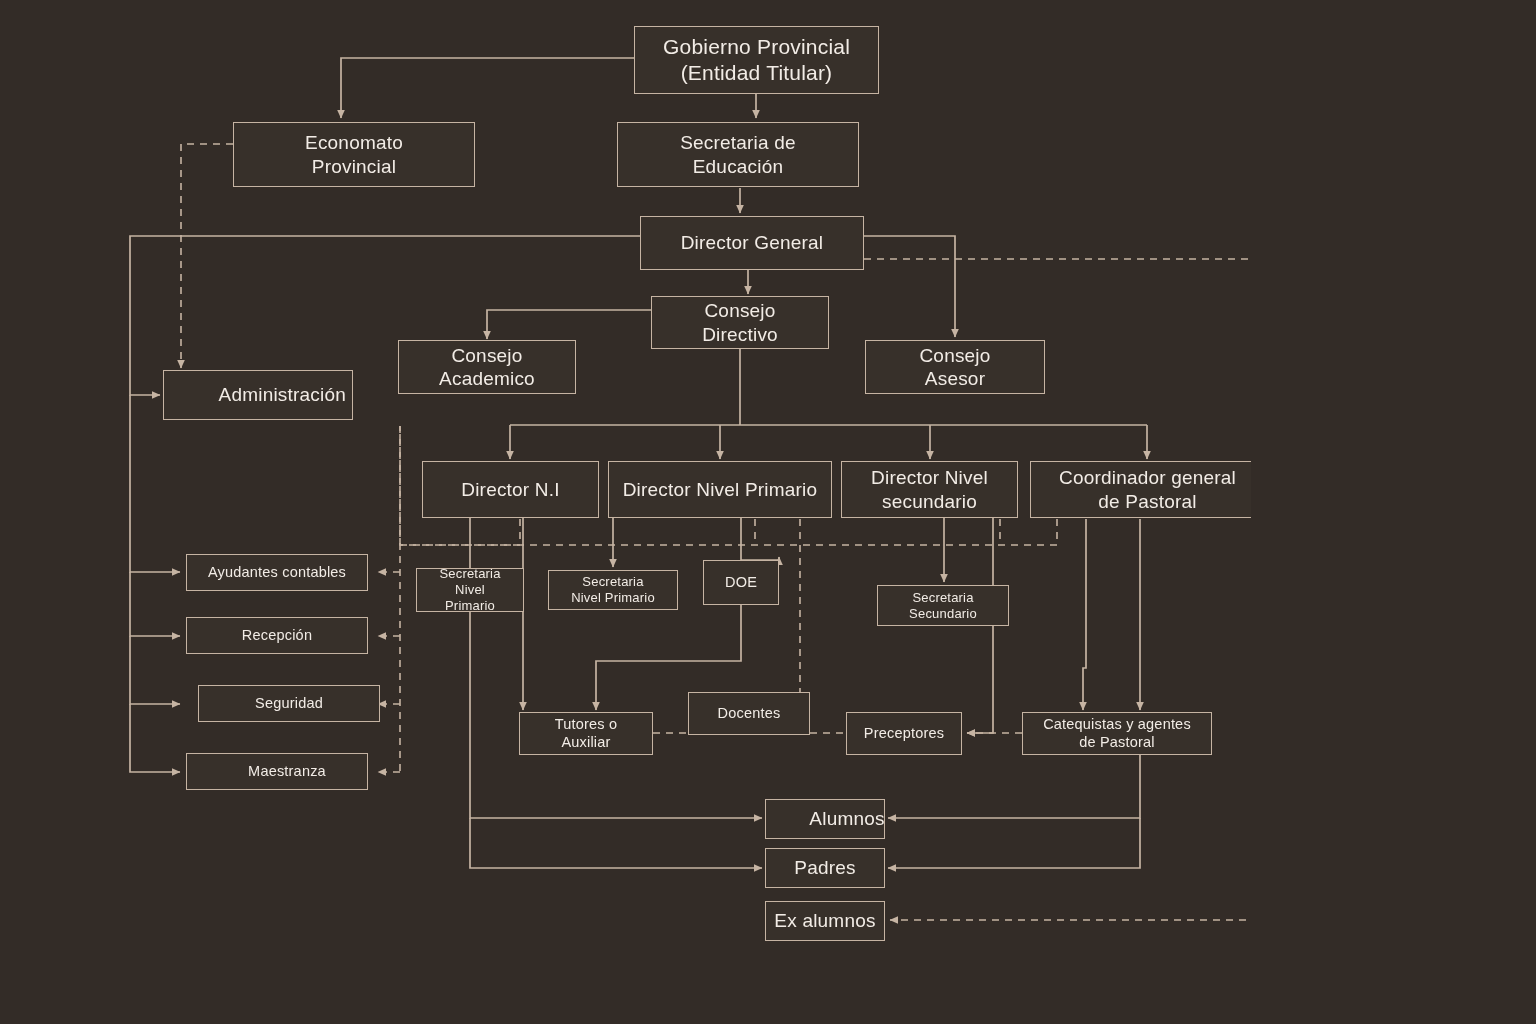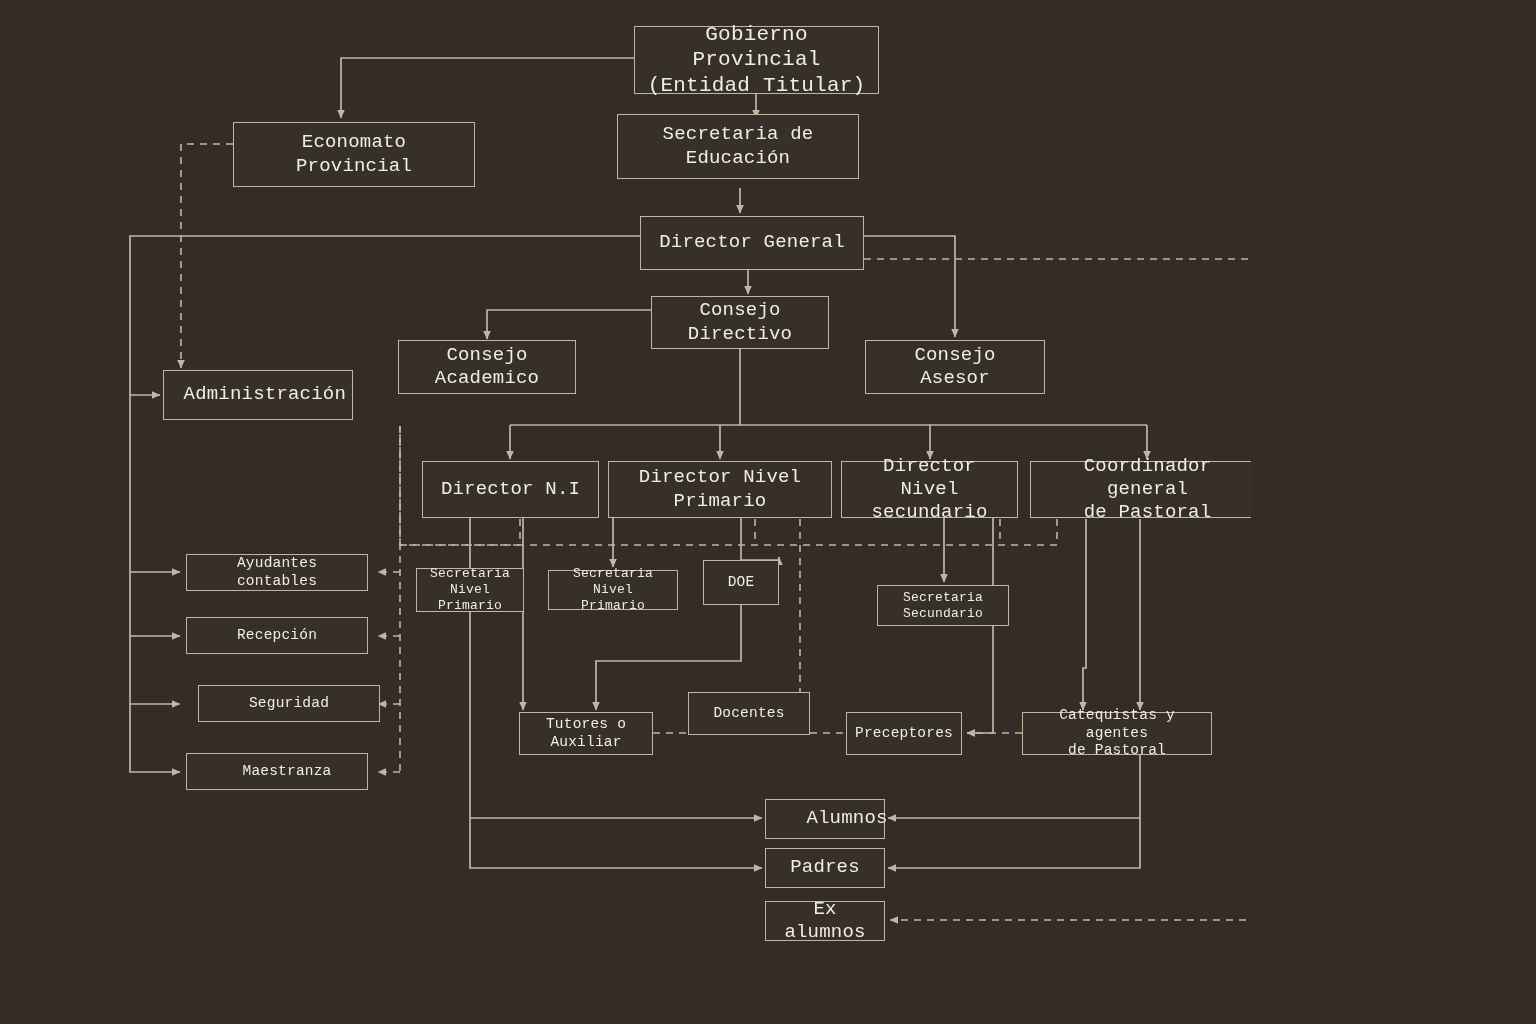--- a/index.html
+++ b/index.html
@@ -1,17 +1,17 @@
 <!DOCTYPE html>
 <html><head>
 <meta charset="utf-8">
 <style>
   html,body{margin:0;padding:0;background:#332c27;}
   #root{position:relative;width:1251px;height:1024px;background:#332c27;overflow:hidden;
-        font-family:Liberation Mono, monospace;}
+        font-family:Liberation Sans, sans-serif;}
   svg.wires{position:absolute;left:0;top:0;width:1536px;height:1024px;pointer-events:none;}
   .node{position:absolute;box-sizing:border-box;border:1.6px solid #c6b4a3;
         background:#37302a;color:#f2ece6;display:flex;align-items:center;justify-content:center;
         text-align:center;line-height:1.22;letter-spacing:.2px;}
   .node span{display:block;padding:0 6px;}
   .s22{font-size:21px;}
   .s19{font-size:19px;}
   .s15{font-size:14.5px;}
   .s13{font-size:13px;}
 </style>
@@ -112,21 +112,21 @@
       </span>
   </div>
 
   <div class="node s19" style="left:233px;top:122px;width:242px;height:65px;">
     <span>
         <span>Economato</span>
         <span>Provincial</span>
       </span>
   </div>
 
-  <div class="node s19" style="left:617px;top:114px;width:242px;height:65px;">
+  <div class="node s19" style="left:617px;top:122px;width:242px;height:65px;">
     <span>
         <span>Secretaria de</span>
         <span>Educación</span>
       </span>
   </div>
 
   <div class="node s19" style="left:640px;top:216px;width:224px;height:54px;">
     <span>Director General</span>
   </div>
 

